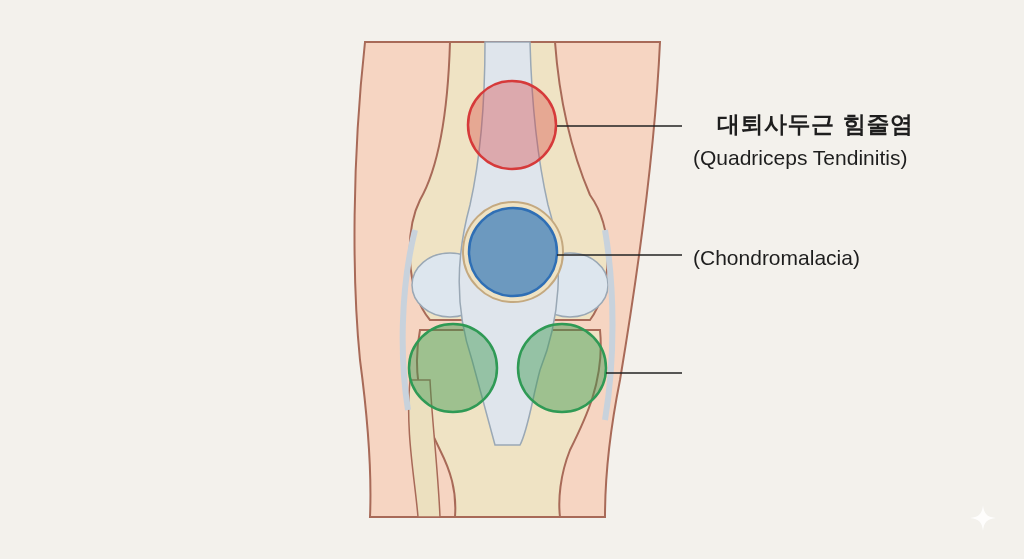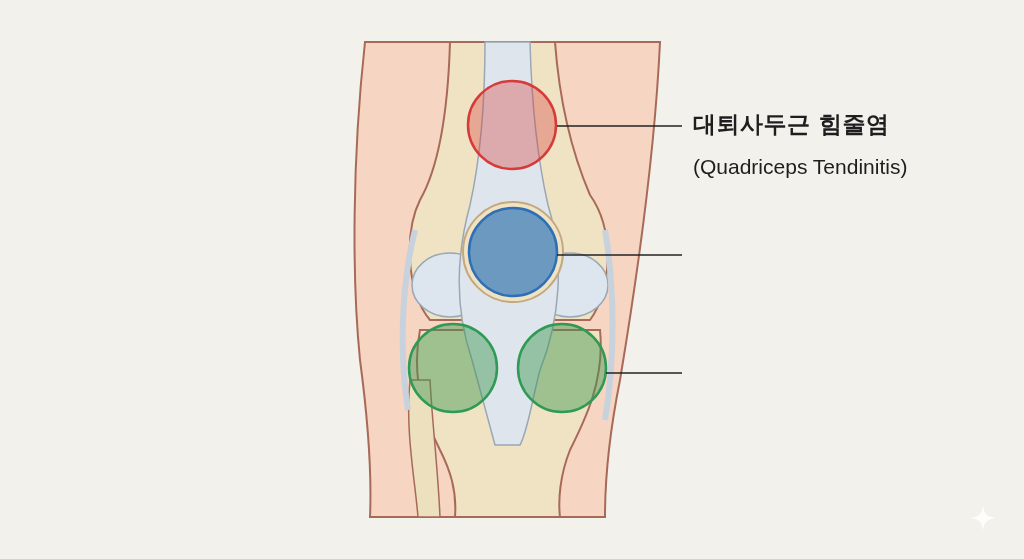--- a/index.html
+++ b/index.html
@@ -1,20 +1,20 @@
 <!DOCTYPE html>
 <html><head>
 <meta charset="utf-8">
 <style>
   html,body{margin:0;padding:0;}
   body{width:1024px;height:559px;background:#f3f1ec;position:relative;overflow:hidden;font-family:"Liberation Sans",sans-serif;}
   .figure{position:absolute;left:0;top:0;width:1024px;height:559px;}
   .label{position:absolute;left:693px;color:#1e1e1e;}
-  .label .ko{font-size:23px;font-weight:bold;line-height:28px;letter-spacing:0.5px;font-family:"DejaVu Sans",sans-serif;}
-  .label .en{font-size:21px;line-height:26px;margin-top:16px;}
+  .label .ko{font-size:23px;font-weight:bold;line-height:28px;letter-spacing:0.5px;font-family:"DejaVu Sans",sans-serif;margin-left:24px;}
+  .label .en{font-size:21px;line-height:26px;margin-top:7px;}
   .sparkle{position:absolute;left:968px;top:503px;width:30px;height:30px;}
 </style>
 </head>
 <body>
 
 <svg class="figure" viewBox="0 0 1024 559" xmlns="http://www.w3.org/2000/svg">
 
   <path d="M365 42 L660 42 C655 150 640 260 620 380 C610 430 605 480 605 517 L370 517 C372 470 368 420 360 360 C352 280 352 160 365 42 Z" fill="#f6d5c2" stroke="#a86a58" stroke-width="2"></path>
 
   <path d="M450 42 L555 42 C560 110 575 160 590 195 C615 230 612 290 590 320 L430 320 C405 290 405 230 420 200 C440 165 448 110 450 42 Z" fill="#efe3c4" stroke="#a86a58" stroke-width="2"></path>
@@ -41,19 +41,20 @@
   <line x1="557" y1="126" x2="682" y2="126" stroke="#222" stroke-width="1.5"></line>
   <line x1="557" y1="255" x2="682" y2="255" stroke="#222" stroke-width="1.5"></line>
   <line x1="606" y1="373" x2="682" y2="373" stroke="#222" stroke-width="1.5"></line>
 </svg>
 
 <div class="label" style="top:110px;">
   <div class="ko">대퇴사두근 힘줄염</div>
   <div class="en">(Quadriceps Tendinitis)</div>
 </div>
 <div class="label" style="top:238px;">
+  <div class="en">(Chondromalacia)</div>
 </div>
 <div class="label" style="top:358px;">
 </div>
 
 <svg class="sparkle" viewBox="0 0 30 30">
   <path d="M15 2 C16 11 19 14 28 15 C19 16 16 19 15 28 C14 19 11 16 2 15 C11 14 14 11 15 2 Z" fill="#ffffff" opacity="0.85"></path>
 </svg>
 
 </body></html>

